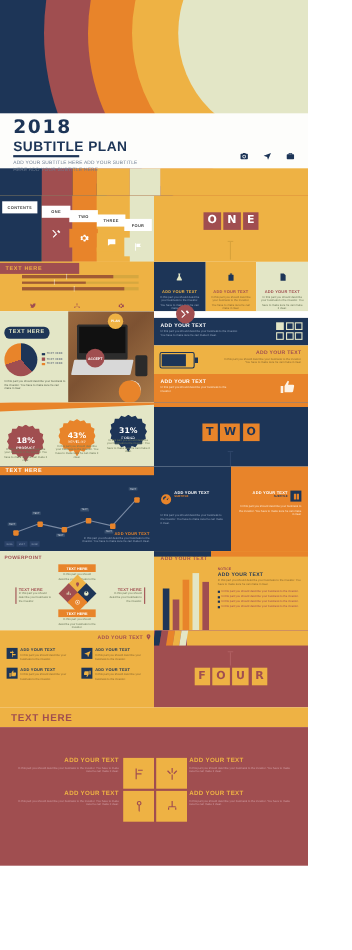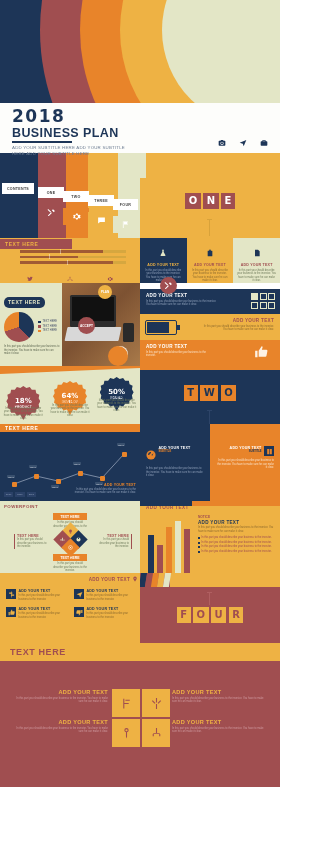--- a/index.html
+++ b/index.html
@@ -91,21 +91,21 @@
 <div class="page">
 
   <div class="cover">
     <div class="arc a1"></div>
     <div class="arc a2"></div>
     <div class="arc a3"></div>
     <div class="arc a4"></div>
 
     <div class="titlebar">
       <div class="year">2018</div>
-      <div class="bplan">BUSINESS PLAN</div>
+      <div class="bplan">SUBTITLE PLAN</div>
       <div class="bplan-rule"></div>
       <div class="subtitle">ADD YOUR SUBTITLE  HERE ADD YOUR SUBTITLE</div>
       <div class="subtitle" style="margin-top:0">HERE ADD YOUR SUBTITLE  HERE</div>
       <div class="cover-icons">
         <span><svg viewBox="0 0 24 24">
               <path d="M9 3l-1.5 2H4a2 2 0 00-2 2v11a2 2 0 002 2h16a2 2 0 002-2V7a2 2 0 00-2-2h-3.5L15 3H9zm3 5a5 5 0 110 10 5 5 0 010-10zm0 2a3 3 0 100 6 3 3 0 000-6z"></path>
             </svg></span>
         <span><svg viewBox="0 0 24 24">
               <path d="M2 11L22 3l-8 19-2.5-7.5L2 11z"></path>
             </svg></span>
@@ -327,25 +327,25 @@
   <div class="row">
     <div class="slide" style="width:140px;height:58px;background:#e3e6c6">
       <div style="position:absolute;left:0;top:0;width:140px;height:8px;background:#e8842a;transform:skewY(-2.5deg);transform-origin:left top"></div>
 
       <div style="position:absolute;left:0;right:0;top:11px;display:flex;justify-content:space-around">
         <div class="badge starburst" style="background:#a04e50;margin-top:9px">
           <div class="pct">18%</div>
           <div class="nm">PRODUCT</div>
         </div>
         <div class="badge starburst" style="background:#e8842a;margin-top:4px">
-          <div class="pct">64%</div>
+          <div class="pct">43%</div>
           <div class="nm">DEVELOP</div>
         </div>
         <div class="badge starburst" style="background:#1d3557">
-          <div class="pct">50%</div>
+          <div class="pct">31%</div>
           <div class="nm">FOUND</div>
         </div>
       </div>
 
       <div style="position:absolute;left:0;right:0;bottom:3px;display:flex;justify-content:space-around;text-align:center">
         <div style="width:40px">
           <div class="lbl-sm" style="color:#a04e50">TEXT HERE</div>
           <div class="tiny2" style="color:#6e7a5a">In this part you should describe your business to the investor. You have to make sure he can make it clear.</div>
         </div>
         <div style="width:40px;margin-top:-3px">

